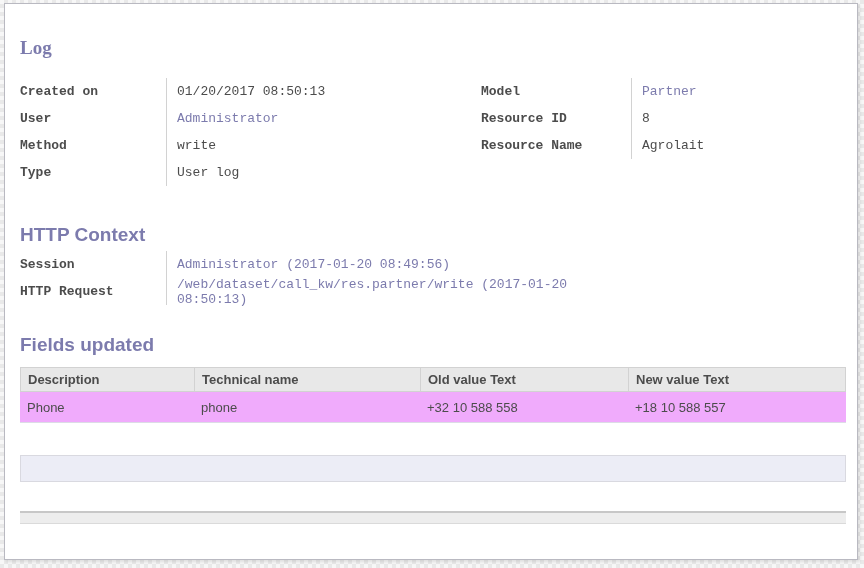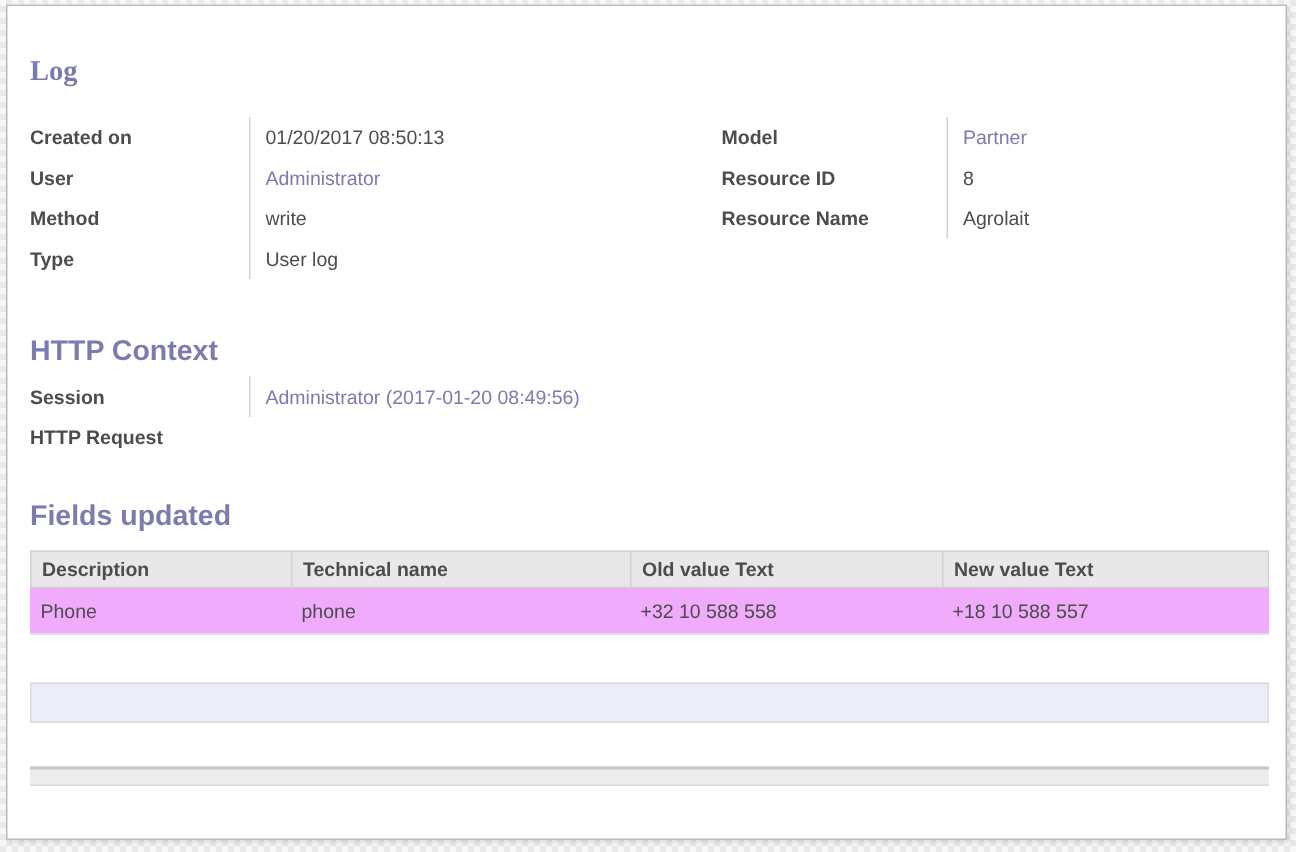--- a/index.html
+++ b/index.html
@@ -16,21 +16,21 @@
     box-shadow:2px 2px 3px rgba(0,0,0,0.10);
   }
   .sec-title{
     position:absolute;left:15px;
     font-size:19px;line-height:21px;font-weight:bold;color:#7c7bad;
   }
   #title-log{top:33px;font-family:Liberation Serif, serif;}
   #title-http{top:220px;}
   #title-fields{top:330px;}
 
-  .fgroup{position:absolute;}
+  .fgroup{position:absolute;font-family:Liberation Mono, monospace;}
   #log-left{left:15px;top:74px;width:405px;}
   #log-right{left:428px;top:74px;width:414px;}
   #http-rows{left:15px;top:247px;width:620px;}
 
   .frow{display:flex;height:27px;align-items:center;}
   .flabel{
     font-size:13px;font-weight:bold;color:#4c4c4c;
     width:146px;flex:0 0 146px;
   }
   #log-right .flabel{width:150px;flex:0 0 150px;padding-left:48px;}
@@ -117,20 +117,21 @@
 
   <div class="sec-title" id="title-http">HTTP Context</div>
 
   <div class="fgroup" id="http-rows">
     <div class="frow">
       <div class="flabel">Session</div>
       <a class="fvalue">Administrator (2017-01-20 08:49:56)</a>
     </div>
     <div class="frow">
       <div class="flabel">HTTP Request</div>
+      <a class="fvalue">/web/dataset/call_kw/res.partner/write (2017-01-20 08:50:13)</a>
     </div>
   </div>
 
   <div class="sec-title" id="title-fields">Fields updated</div>
 
   <div class="otable">
     <div class="thead">
       <div class="th c1">Description</div>
       <div class="th c2">Technical name</div>
       <div class="th c3">Old value Text</div>

